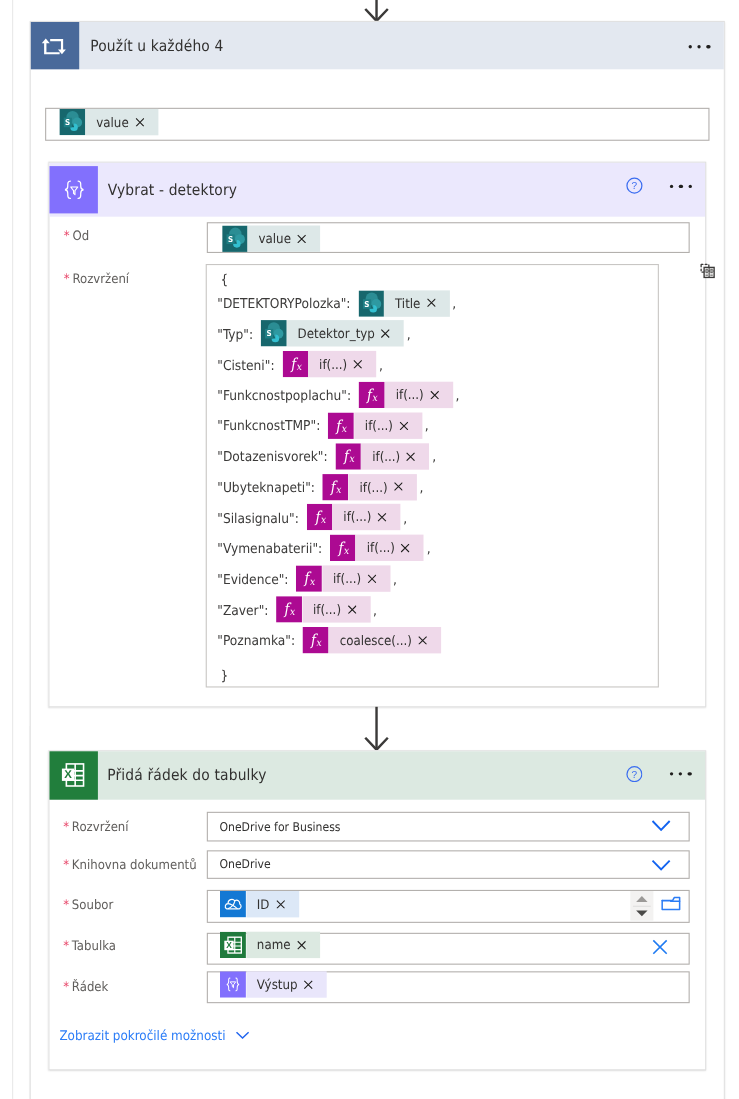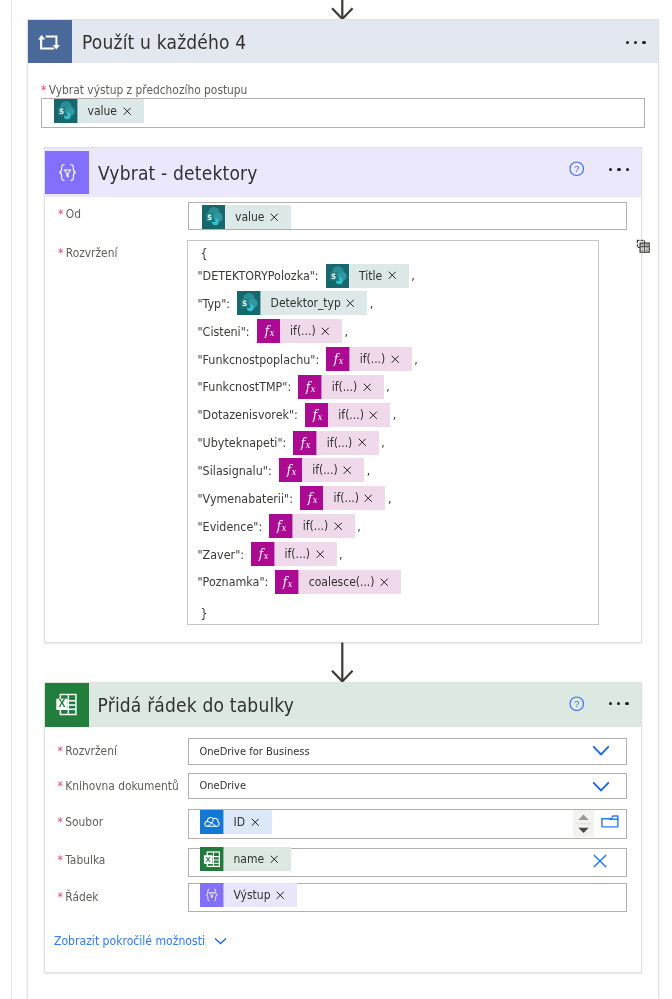--- a/index.html
+++ b/index.html
@@ -10,21 +10,21 @@
   .abs{position:absolute;}
 
   
   .rail{position:absolute;width:1px;background:#e8e8e8;}
 
   
   .card{position:absolute;background:#fff;border:1px solid #e1e1e1;
         box-shadow:0 0.6px 1.8px rgba(0,0,0,0.10),0 0.3px 0.9px rgba(0,0,0,0.07);}
   .cardhdr{position:absolute;left:0;top:0;right:0;display:flex;align-items:center;}
   .cardicon{flex:0 0 auto;display:flex;align-items:center;justify-content:center;}
-  .cardtitle{font-size:19px;color:#323130;letter-spacing:0.01em;white-space:nowrap;}
+  .cardtitle{font-size:14px;color:#323130;letter-spacing:0.01em;white-space:nowrap;}
 
   
   .ell{position:absolute;display:flex;align-items:center;justify-content:space-between;}
   .ell i{display:block;width:3.2px;height:3.2px;border-radius:50%;background:#201f1e;}
 
   
   .flabel{position:absolute;font-size:11.85px;color:#605e5c;white-space:nowrap;}
   .req{color:#e8486b;font-size:11.85px;margin-right:2.5px;}
 
   
@@ -74,23 +74,20 @@
         </svg>
       </div>
       <div class="cardtitle" style="margin-left:10px;">Použít u každého 4</div>
     </div>
     <div class="ell" style="left:597.5px;top:20.3px;width:20px;height:4.2px;">
       <i></i>
         <i></i>
         <i></i>
     </div>
 
-    <div class="flabel" style="left:13px;top:63px;">
-      <span class="req">*</span><span>Vybrat výstup z předchozího postupu</span>
-    </div>
     <div class="fbox" style="left:13px;top:77.5px;width:604px;height:30.5px;">
       <div class="tok" style="left:12px;top:0.5px;">
         <span class="tokicon">
           <svg width="23.5" height="24" viewBox="0 0 24 24" preserveAspectRatio="none">
               <rect width="24" height="24" fill="#17676D"></rect>
             <circle cx="12.2" cy="7.6" r="5.7" fill="#2B8D94"></circle>
             <circle cx="16.5" cy="12.4" r="4.55" fill="#2E99A1"></circle>
             <path d="M13.6 13.2 a3.5 3.5 0 1 1 -3.5 3.5 h3.5 z" fill="#33BFD0"></path>
             <rect x="4.0" y="8.0" width="7.6" height="8.7" fill="#1E7F85"></rect>
             <text x="7.7" y="14.9" font-family="DejaVu Sans, sans-serif" font-size="7.4" font-weight="bold" fill="#fff" text-anchor="middle">S</text>

